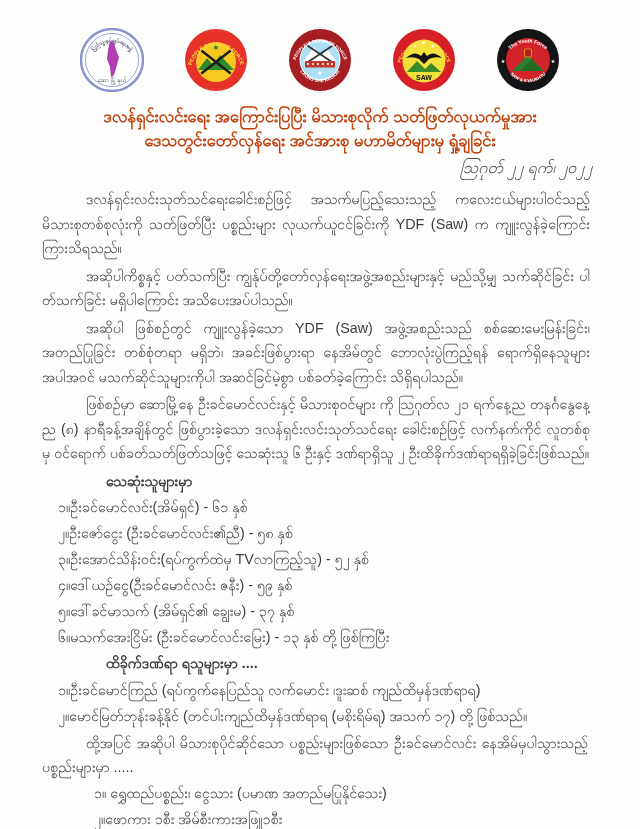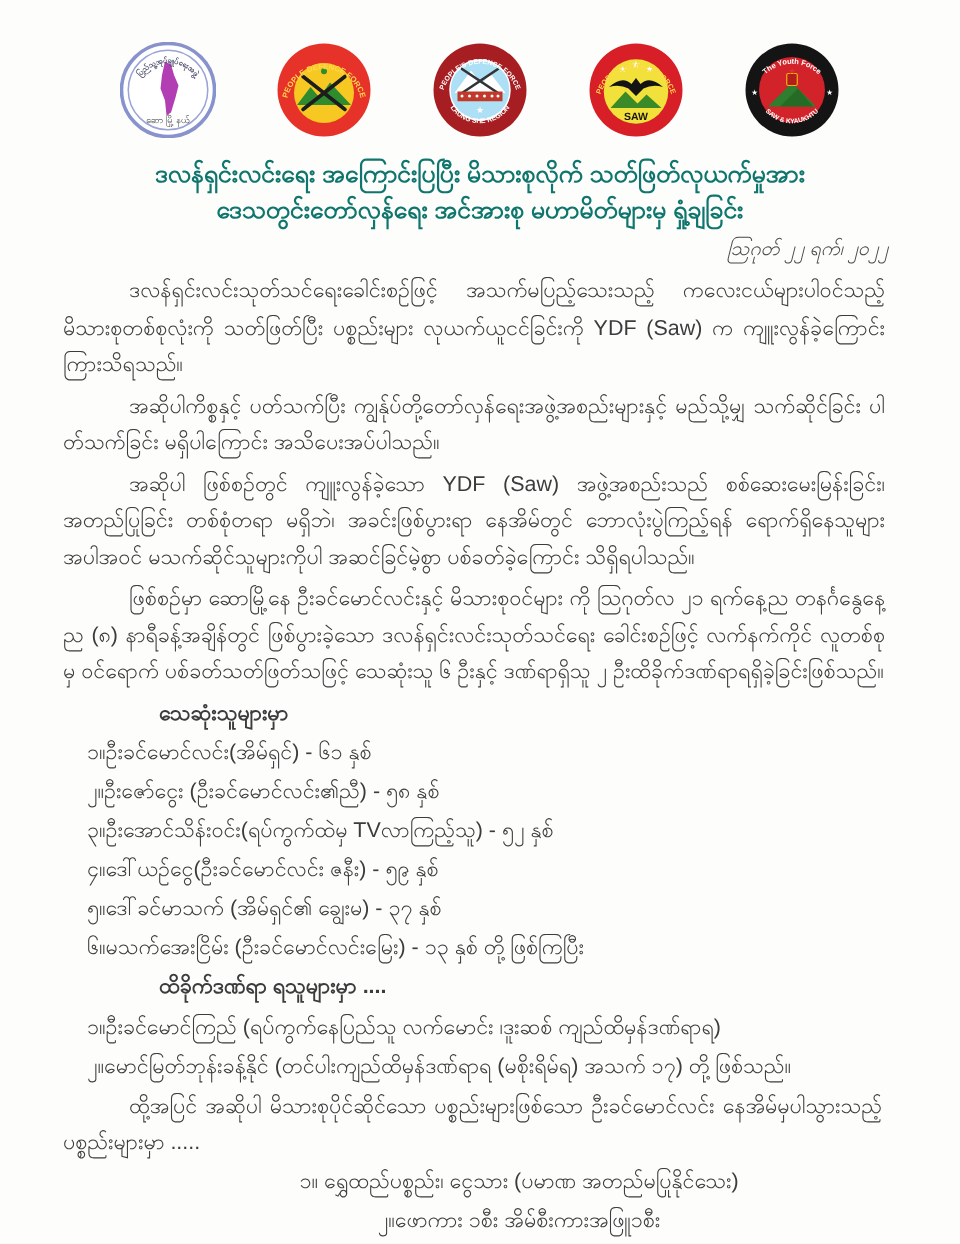--- a/index.html
+++ b/index.html
@@ -11,33 +11,33 @@
   
   .logo-row{
     display:flex;align-items:center;gap:40px;
     padding:28px 0 0 80px;
   }
   .logo{width:64px;height:64px;flex:0 0 auto;}
   .logo svg{display:block;width:64px;height:64px;}
   
   .title-block{margin-top:12px;text-align:center;padding:0 40px;}
   .title-line{
-    font-weight:bold;color:#0f766e;font-size:16.5px;line-height:24px;
+    font-weight:bold;color:#c2410c;font-size:16.5px;line-height:24px;
   }
   .date-line{
     margin-top:5px;padding-right:48px;text-align:right;
-    font-style:italic;font-size:13px;color:#4a4a4a;
+    font-style:italic;font-size:16px;color:#4a4a4a;
   }
   
   .doc-body{padding:6px 42px 0 42px;font-size:14.3px;line-height:24.5px;color:#3c3c3c;}
   .para{margin:0 8px 3px 0;text-indent:44px;text-align:justify;}
   .heading-indent{margin:1px 0;padding-left:64px;font-weight:bold;}
   .num-list{margin:0;padding:0;list-style:none;}
   .num-list li{padding-left:16px;line-height:26px;}
-  .sub-list li{padding-left:52px;line-height:26px;text-align:center;}
+  .sub-list li{padding-left:52px;line-height:26px;}
   .intro-para{margin:2px 10px 0 0;text-indent:44px;text-align:justify;}
   .arc-text{font-family:"Liberation Sans",sans-serif;font-weight:bold;}
 </style>
 </head>
 <body>
 
 <div class="page">
 
   <div class="logo-row">
 

